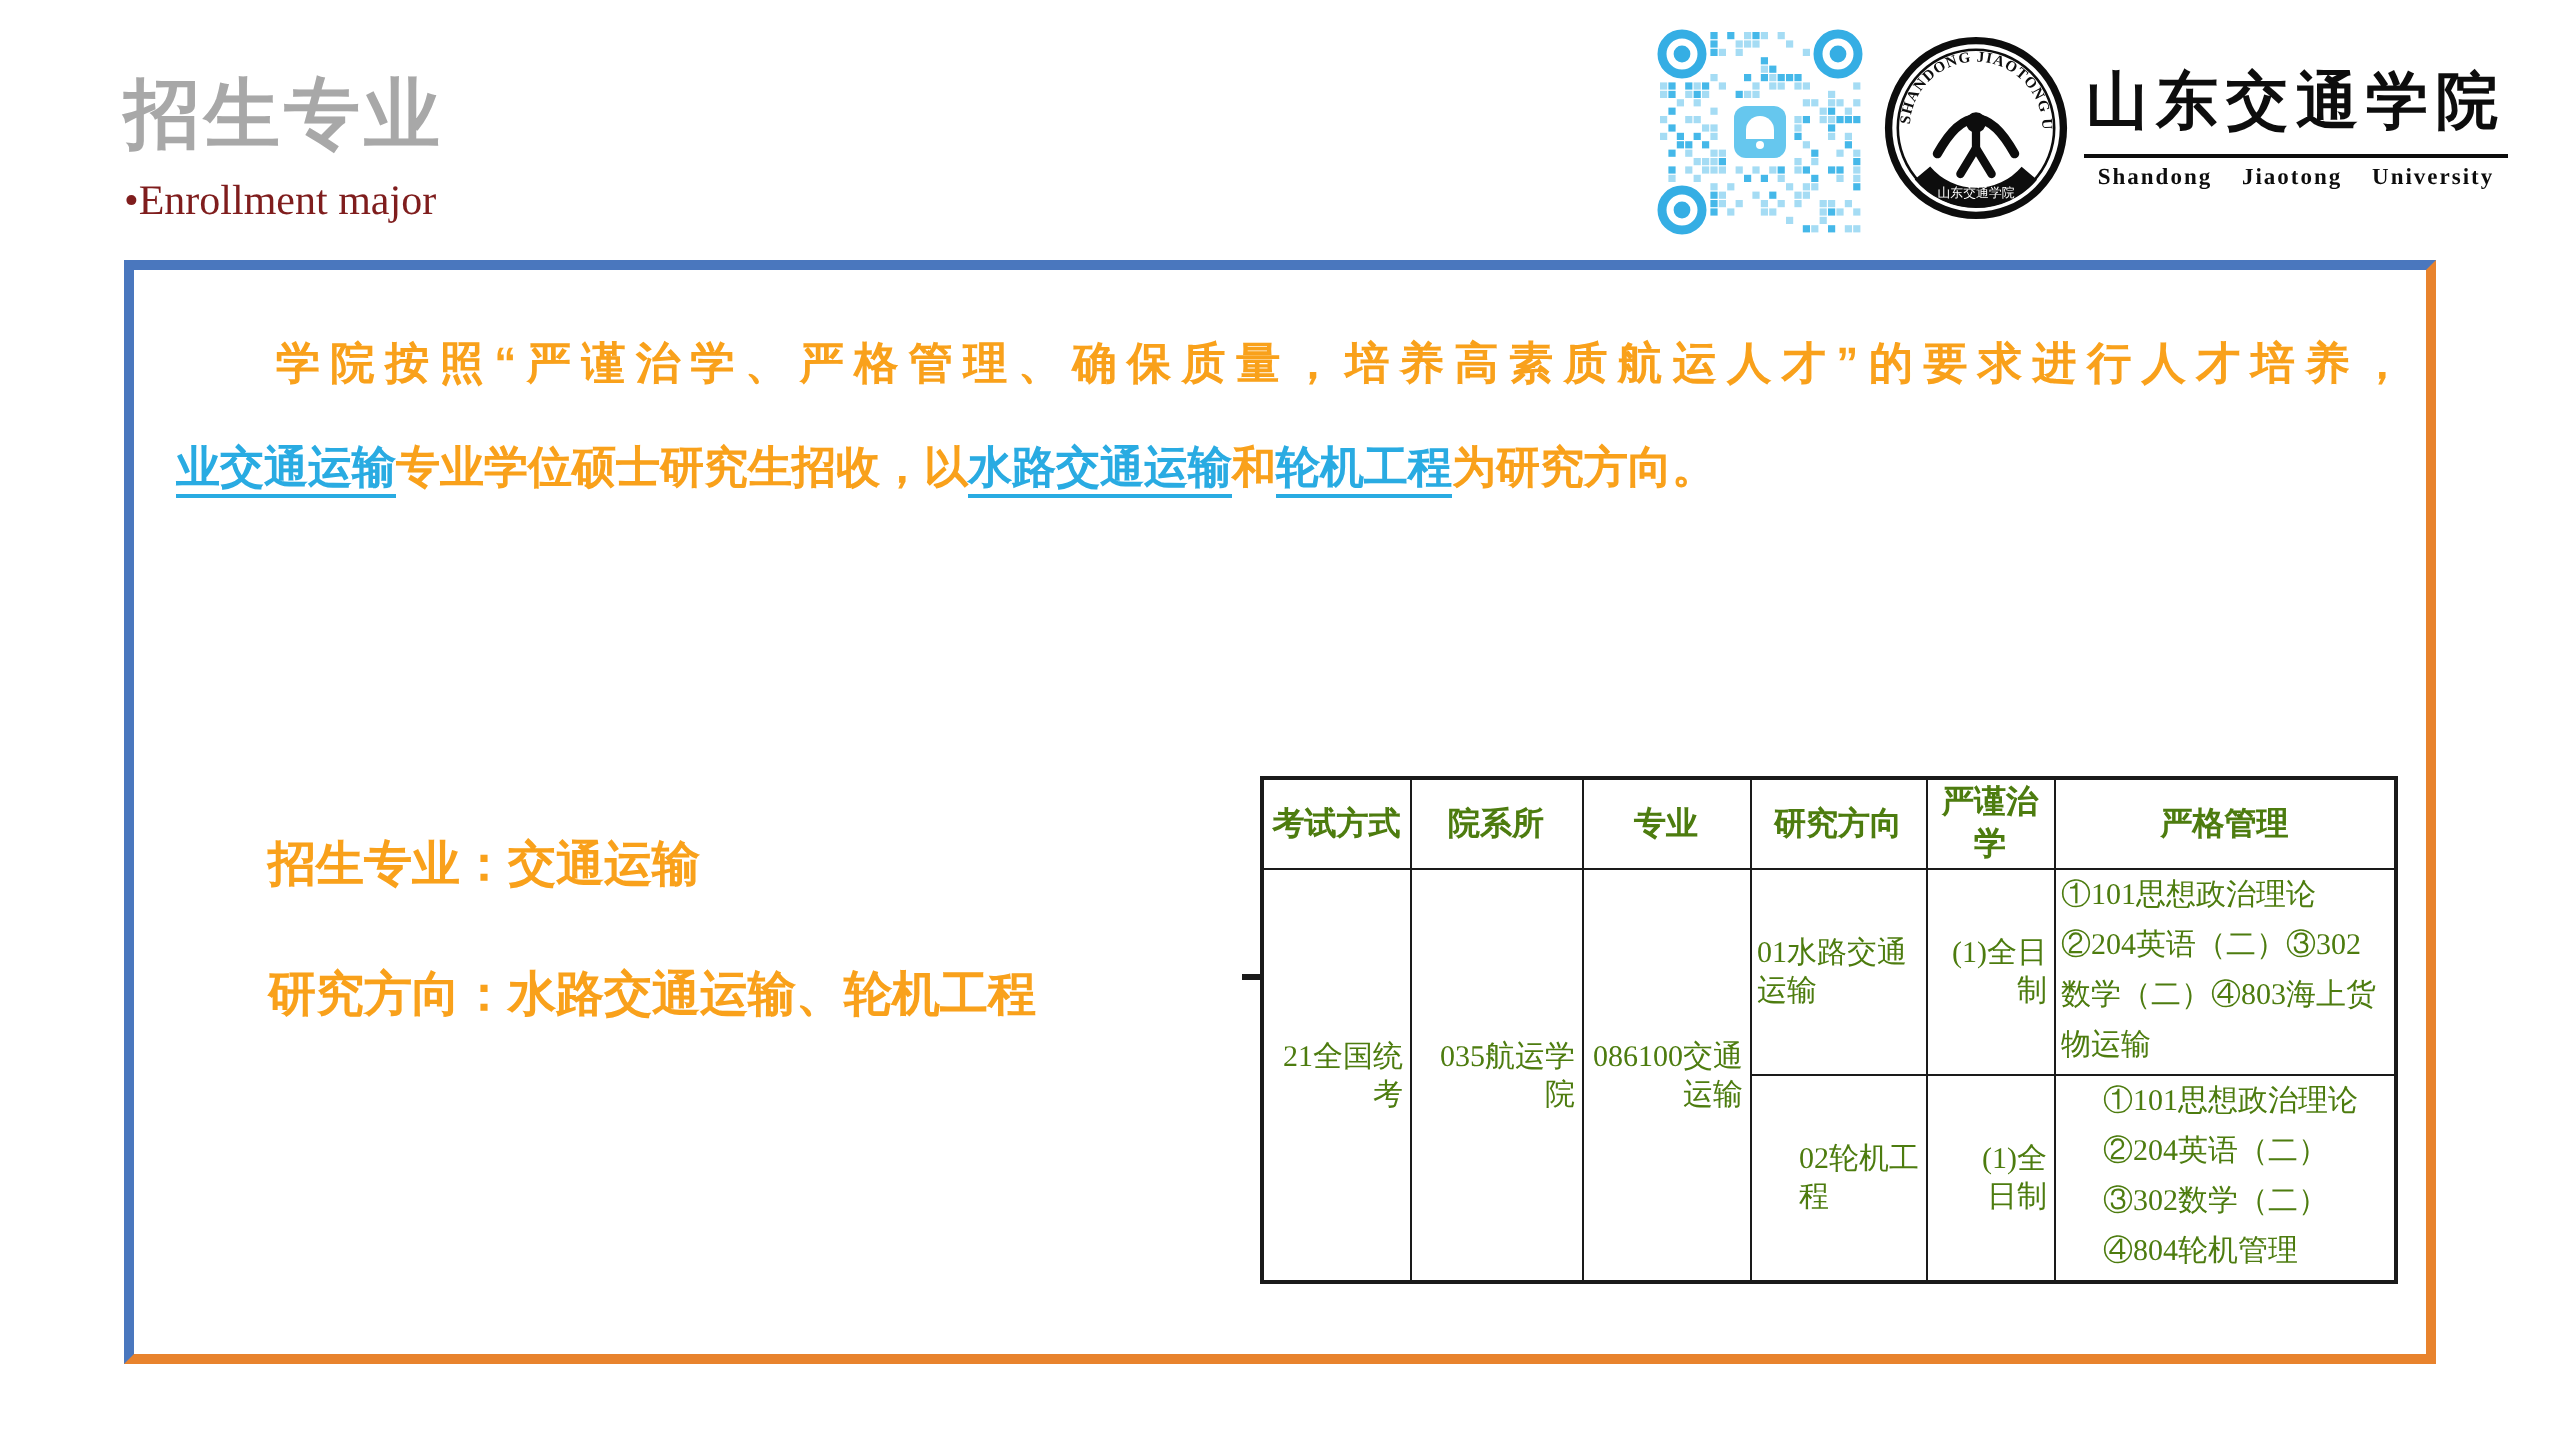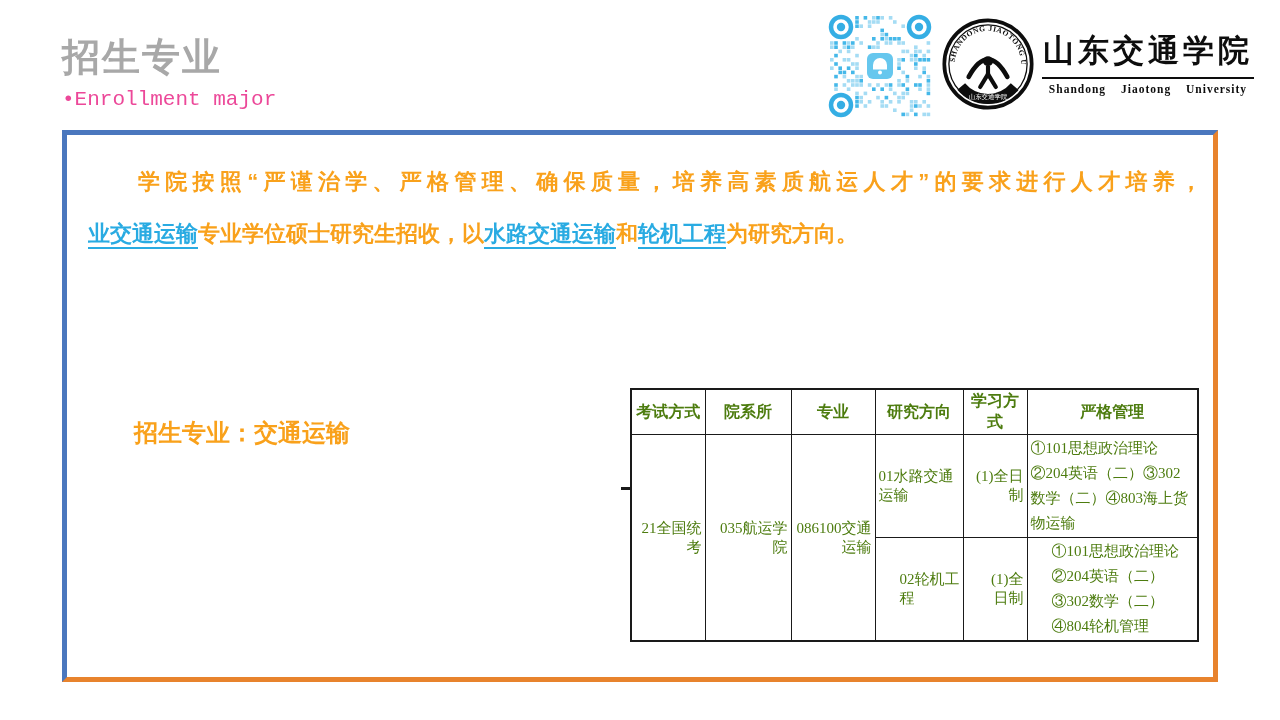--- a/index.html
+++ b/index.html
@@ -9,22 +9,22 @@
     margin:0 auto;
   }
   
   .page-title{
     position:absolute; left:62px; top:32px;
     font-size:38px; font-weight:bold; letter-spacing:2px;
     color:var(--title-gray);
   }
   .page-subtitle{
     position:absolute; left:62px; top:88px;
-    font-family:Liberation Mono, monospace;
-    font-size:21px; color:#ec4899;
+    font-family:Liberation Serif, serif;
+    font-size:21px; color:#7f1d1d;
   }
   
   .qr{position:absolute; left:828px; top:14px; width:104px; height:104px;}
   .seal{position:absolute; left:942px; top:18px; width:92px; height:92px;}
   .wordmark{position:absolute; left:1042px; top:30px; width:212px; text-align:center;}
   .wordmark-cn{
     font-family:"Liberation Serif","DejaVu Serif",serif;
     font-weight:bold; font-size:31px; color:#0d0d0d;
     letter-spacing:4px; white-space:nowrap;
   }
@@ -296,40 +296,41 @@
 
   <div class="main-box"></div>
 
   <div class="paragraph">
     <div class="p-line first"><span class="seg-orange">学院按照“严谨治学、严格管理、确保质量，培养高素质航运人才”的要求进行人才培养，</span></div>
     <div class="p-line last"><span class="seg-blue-u">业交通运输</span><span class="seg-orange">专业学位硕士研究生招收，以</span><span class="seg-blue-u">水路交通运输</span><span class="seg-orange">和</span><span class="seg-blue-u">轮机工程</span><span class="seg-orange">为研究方向。</span></div>
   </div>
 
   <div class="facts">
     <div>招生专业：交通运输</div>
+    <div>研究方向：水路交通运输、轮机工程</div>
   </div>
 
   <div class="adm-table-wrap">
     <div class="tick"></div>
     <table class="adm">
       <colgroup>
         <col style="width:74px">
           <col style="width:86px">
           <col style="width:84px">
         <col style="width:88px">
           <col style="width:64px">
           <col style="width:171px">
       </colgroup>
       <tbody>
           <tr>
         <th>考试方式</th>
         <th>院系所</th>
         <th>专业</th>
         <th>研究方向</th>
-        <th>学习方式</th>
+        <th>严谨治学</th>
         <th>严格管理</th>
       </tr>
       <tr class="r1">
         <td class="c" rowspan="2">21全国统考</td>
         <td class="c" rowspan="2">035航运学院</td>
         <td class="c" rowspan="2">086100交通运输</td>
         <td>01水路交通运输</td>
         <td class="c">(1)全日制</td>
         <td class="subjects">①101思想政治理论②204英语（二）③302数学（二）④803海上货物运输</td>
       </tr>

